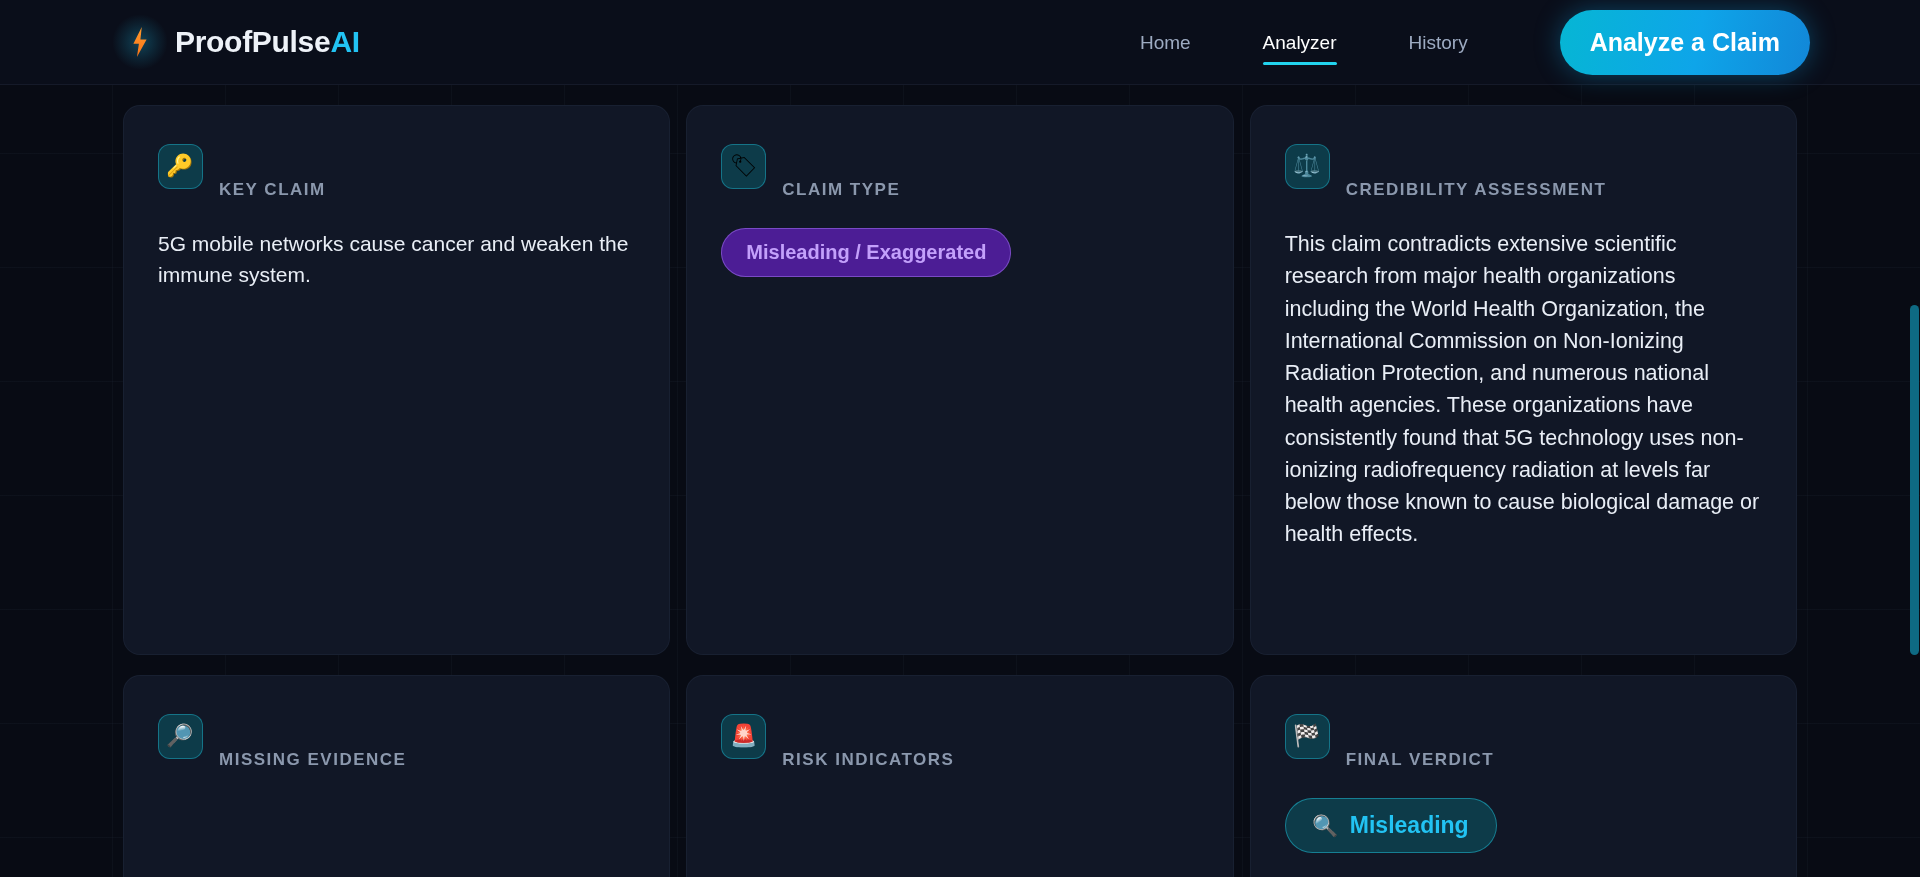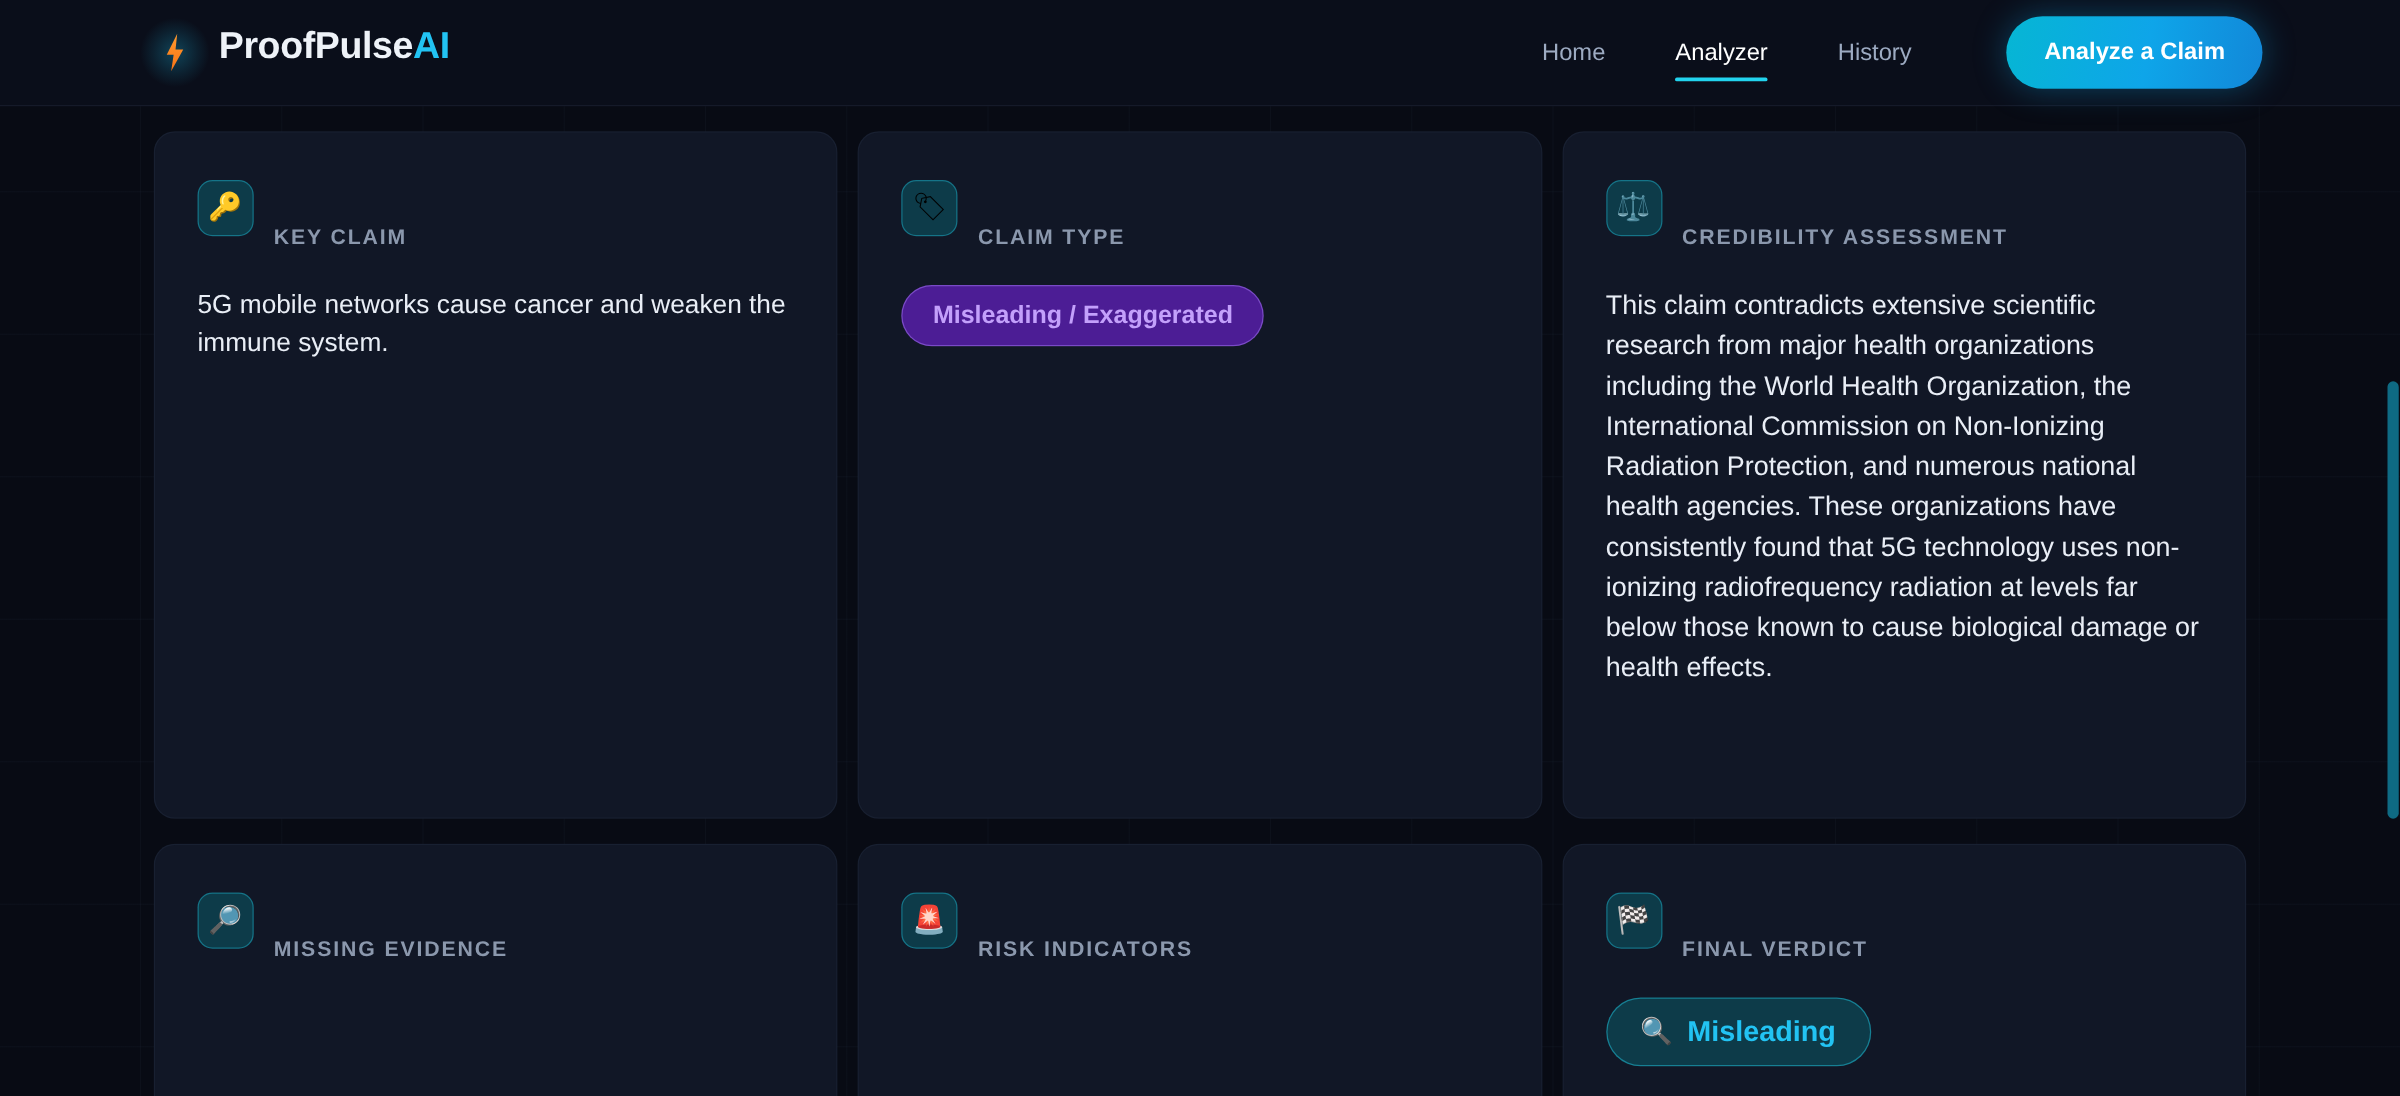--- a/index.html
+++ b/index.html
@@ -21,21 +21,21 @@
   
   .header{
     position:relative;
     height:85px;
     background:#0a0e1a;
     border-bottom:1px solid rgba(130,160,200,0.09);
     display:flex; align-items:center;
     padding:0 110px 0 120px;
     z-index:5;
   }
-  .brand{ display:flex; align-items:flex-start; gap:15px; }
+  .brand{ display:flex; align-items:center; gap:15px; }
   .bolt-wrap{
     width:40px;height:40px;
     display:flex;align-items:center;justify-content:center;
     position:relative;
   }
   .bolt-wrap::before{
     content:"";position:absolute;inset:-8px;border-radius:50%;
     background:radial-gradient(circle, rgba(30,190,230,0.30) 0%, rgba(30,190,230,0.10) 45%, rgba(30,190,230,0) 70%);
   }
   .bolt{
@@ -44,35 +44,35 @@
     background:linear-gradient(180deg,#ff9a2e 0%,#f97316 100%);
     clip-path:polygon(58% 0%, 20% 56%, 45% 56%, 36% 100%, 80% 42%, 52% 42%);
     filter:drop-shadow(0 0 6px rgba(249,115,22,0.55));
   }
   .brand-name{
     font-size:30px; font-weight:700; letter-spacing:-0.3px;
     color:#eef2f8; line-height:1;
   }
   .brand-ai{ color:#22c3f3; }
 
-  .nav{ margin-left:auto; display:flex; align-items:center; gap:0; }
+  .nav{ margin-left:auto; display:flex; align-items:center; gap:16px; }
   .nav-link{
     font-size:19px; color:#9dabc2; padding:0 28px;
     position:relative; line-height:1; cursor:pointer; white-space:nowrap;
   }
   .nav-link.active{ color:#ffffff; font-weight:400; }
   .nav-link.active::after{
     content:""; position:absolute; left:28px; right:28px; bottom:-13px;
     height:3px; border-radius:2px; background:#22d3ee;
   }
   .cta{
     margin-left:48px;
     padding:18px 30px; border:none; border-radius:999px;
     background:linear-gradient(100deg,#06b6d4 0%,#0ea5e9 55%,#1287d8 100%);
-    color:#fff; font-size:19px; font-weight:700;
+    color:#fff; font-size:25px; font-weight:700;
     font-family:"Liberation Sans", sans-serif;
     cursor:pointer;
     box-shadow:0 0 26px rgba(14,165,233,0.35);
     white-space:nowrap;
   }
 
   
   .main{
     position:relative; z-index:2;
     padding:20px 123px 0 123px;

